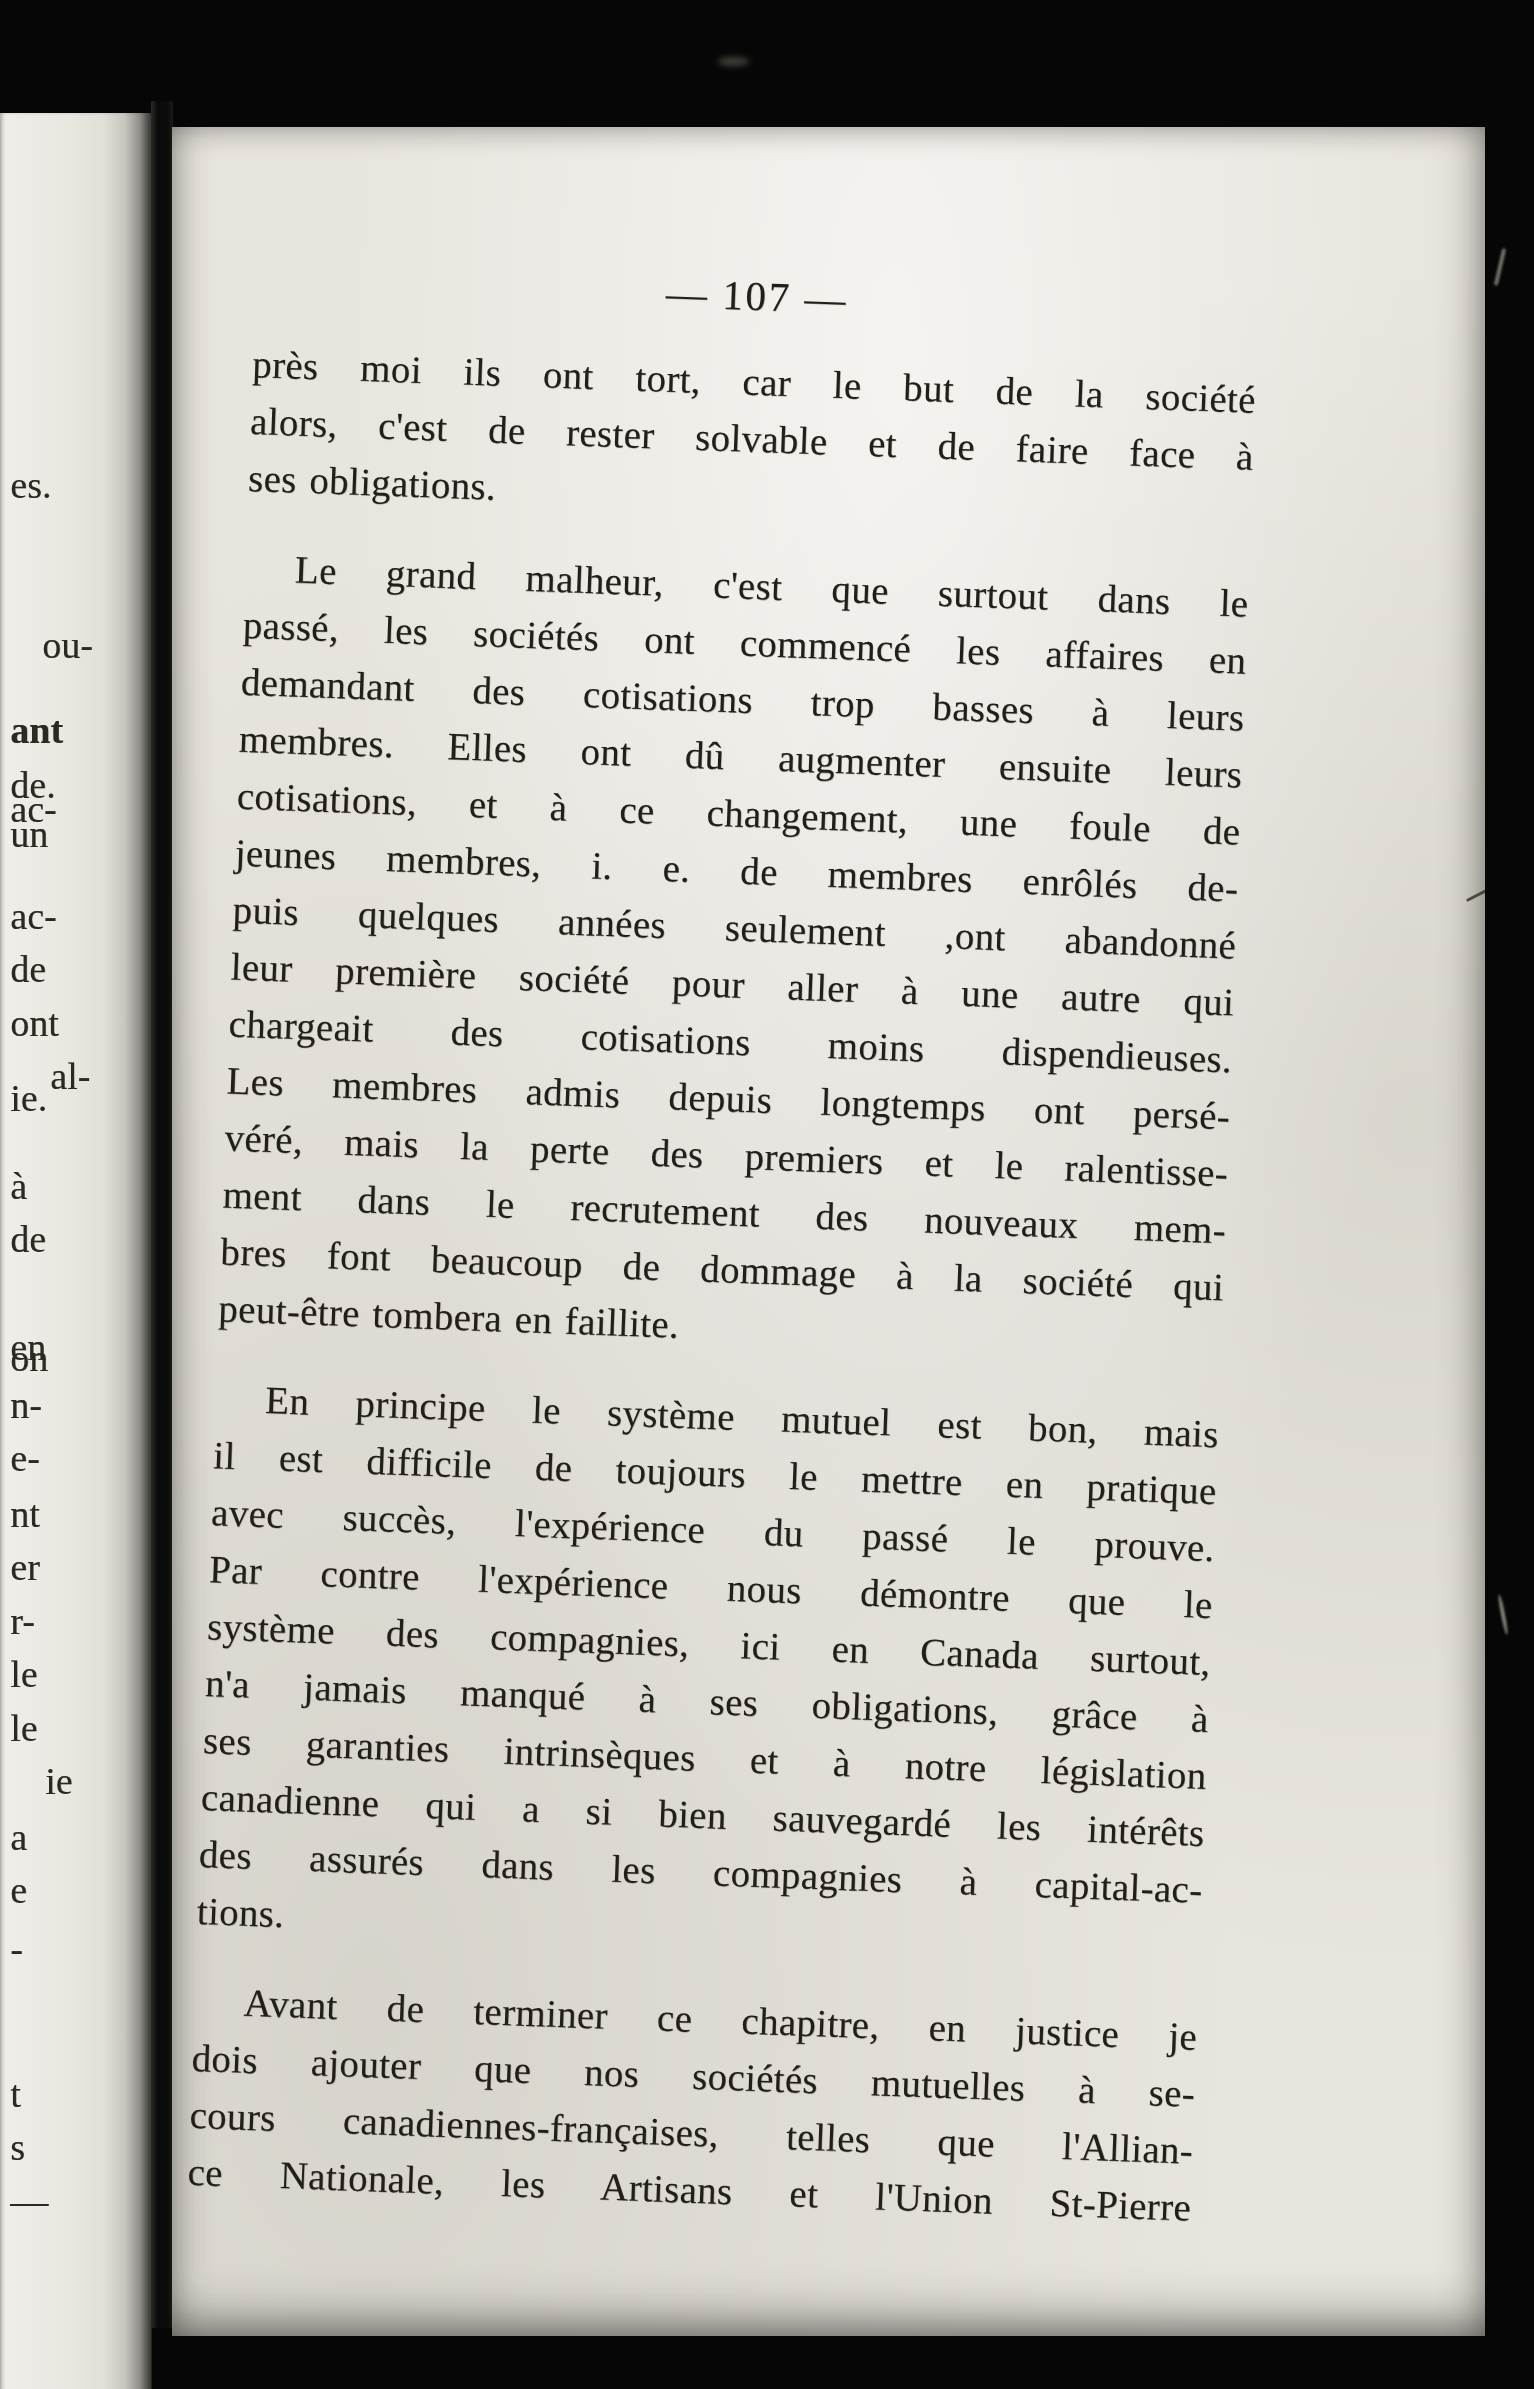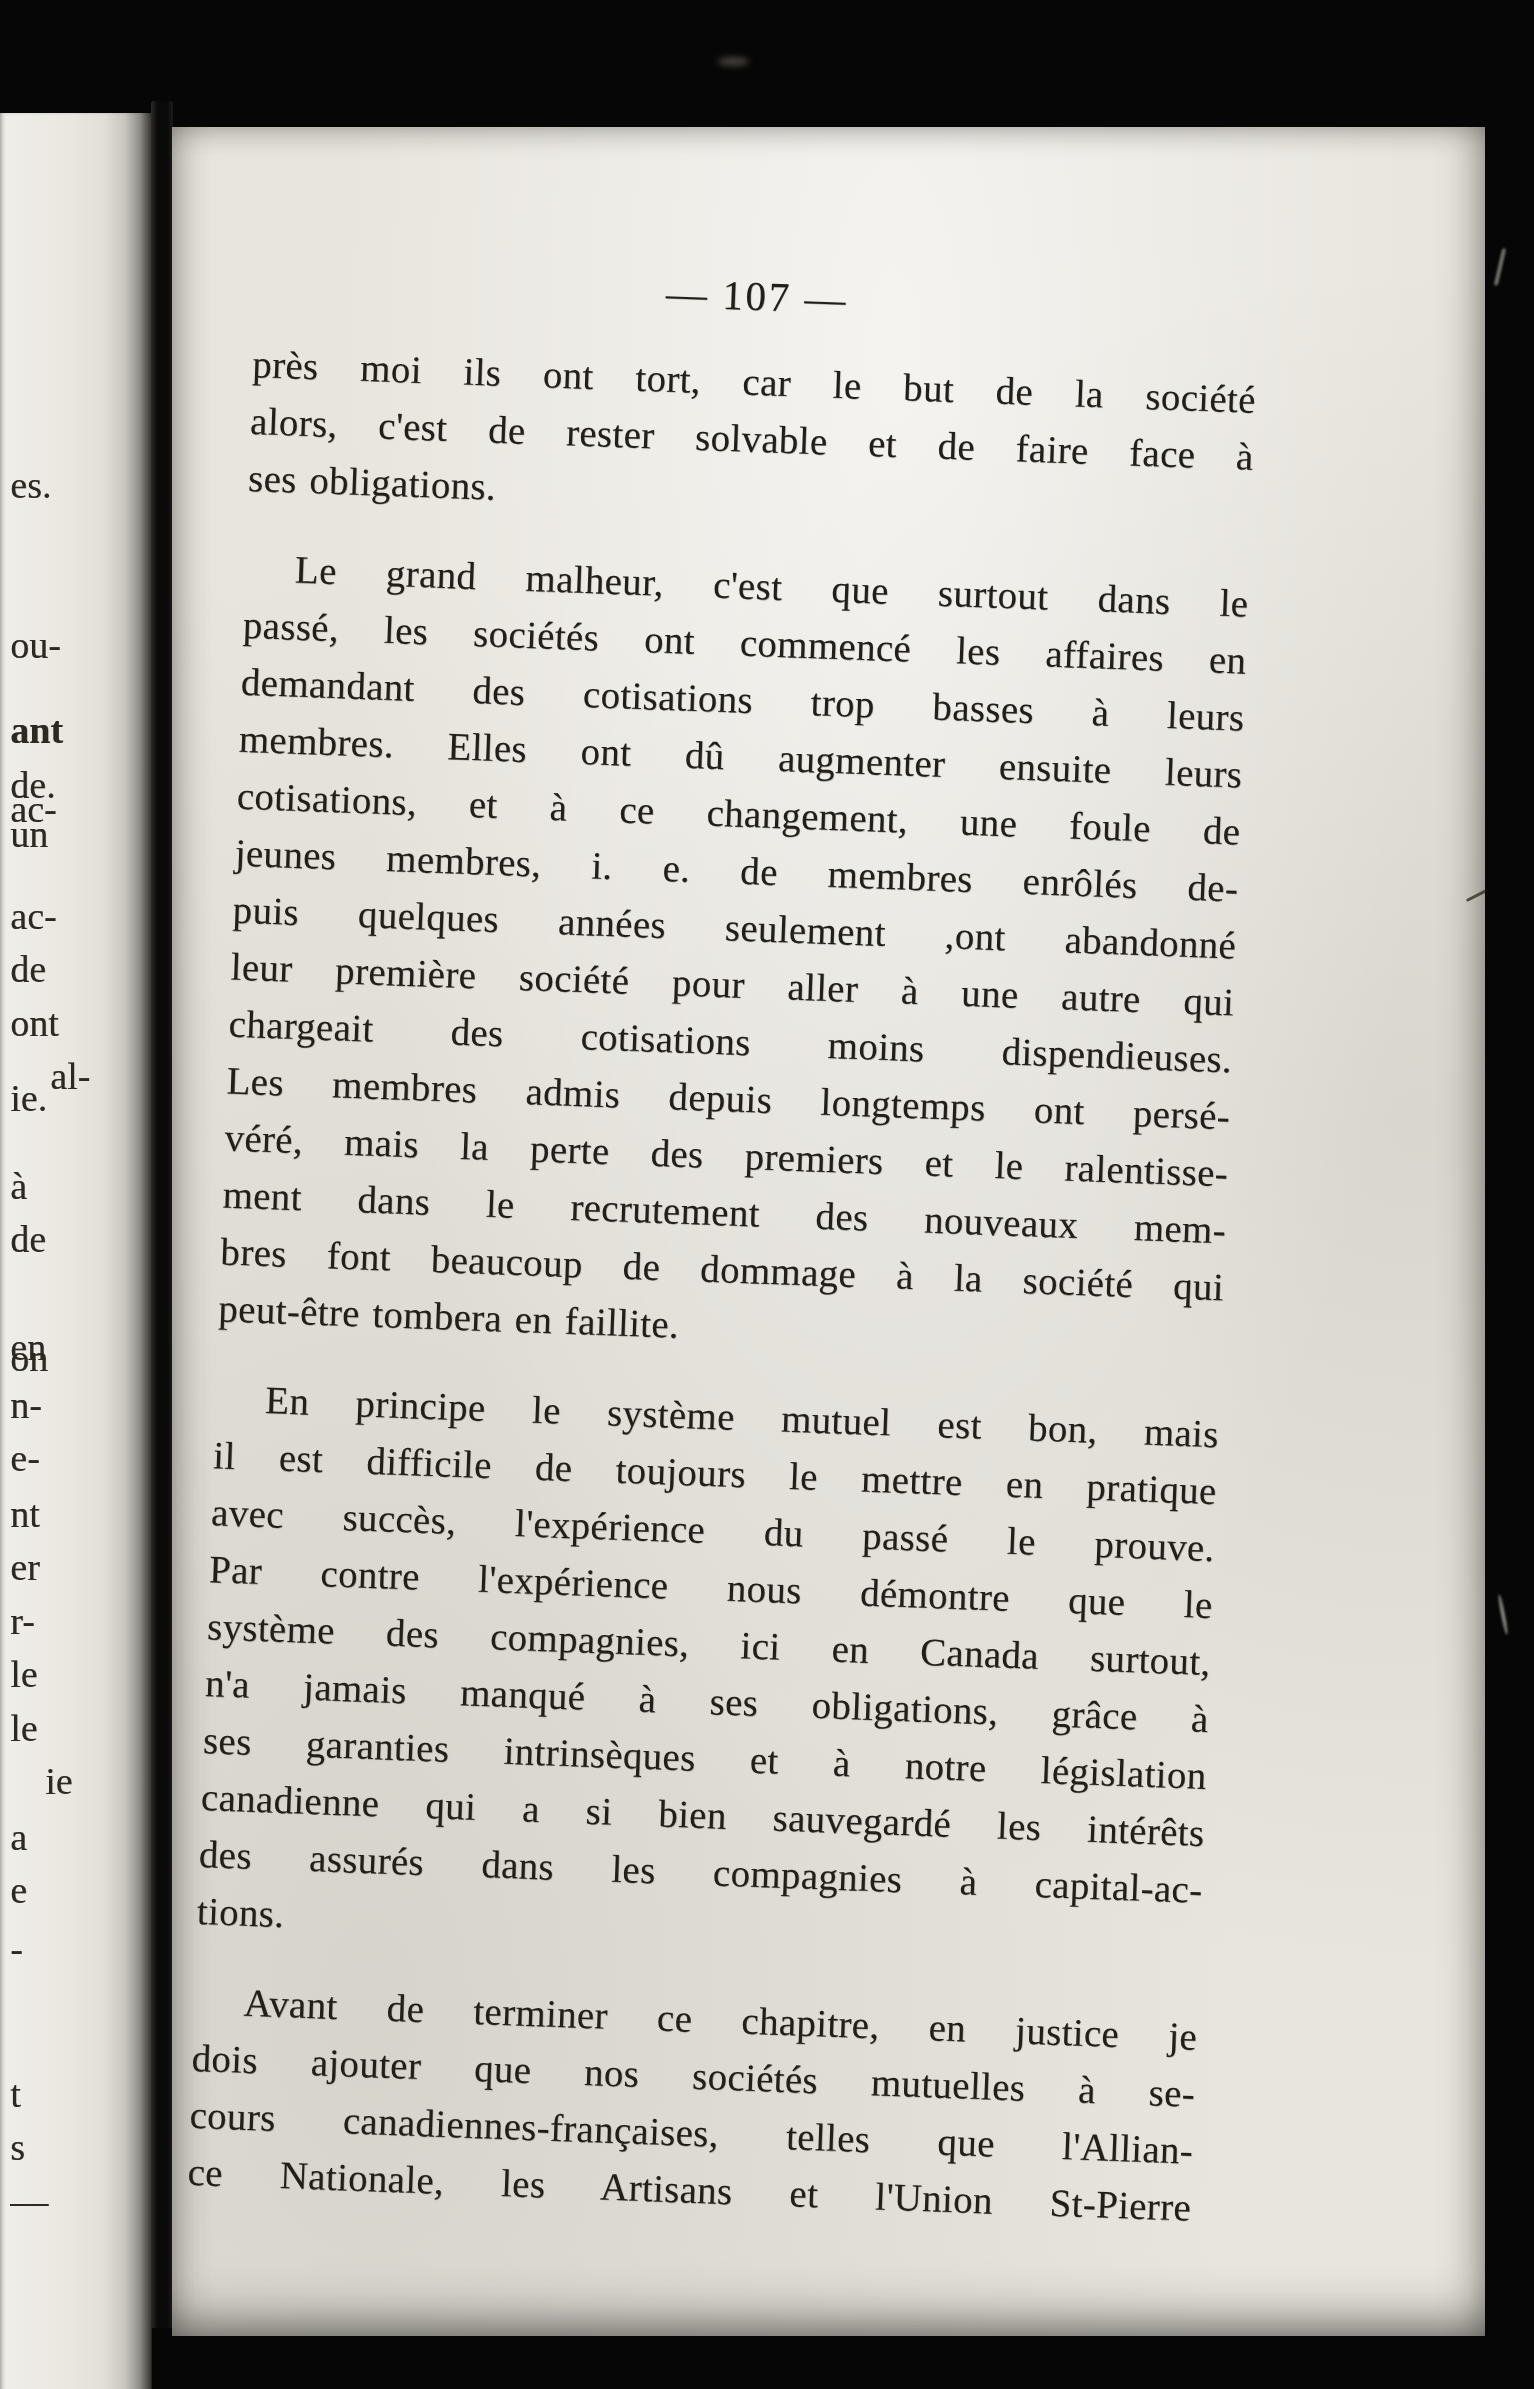--- a/index.html
+++ b/index.html
@@ -126,21 +126,21 @@
     background: #97948c; transform: rotate(-11deg); opacity: 0.85; filter: blur(0.9px); border-radius: 50%;
   }
 </style>
 </head>
 <body>
 
 <div class="scan-root">
 
   <div class="adjacent-strip">
       <div class="fragment" style="top: 351px;">es.</div>
-      <div class="fragment" style="top: 511px;">ou-</div>
+      <div class="fragment" style="top: 511px; margin-left: 32px;">ou-</div>
       <div class="fragment" style="top: 596px; font-weight: bold;">ant</div>
       <div class="fragment" style="top: 651px;">de.</div>
       <div class="fragment" style="top: 675px;">ac-</div>
       <div class="fragment" style="top: 700px;">un</div>
       <div class="fragment" style="top: 782px;">ac-</div>
       <div class="fragment" style="top: 835px;">de</div>
       <div class="fragment" style="top: 889px;">ont</div>
       <div class="fragment" style="top: 942px; margin-left: 40px;">al-</div>
       <div class="fragment" style="top: 964px;">ie.</div>
       <div class="fragment" style="top: 1052px;">à</div>

